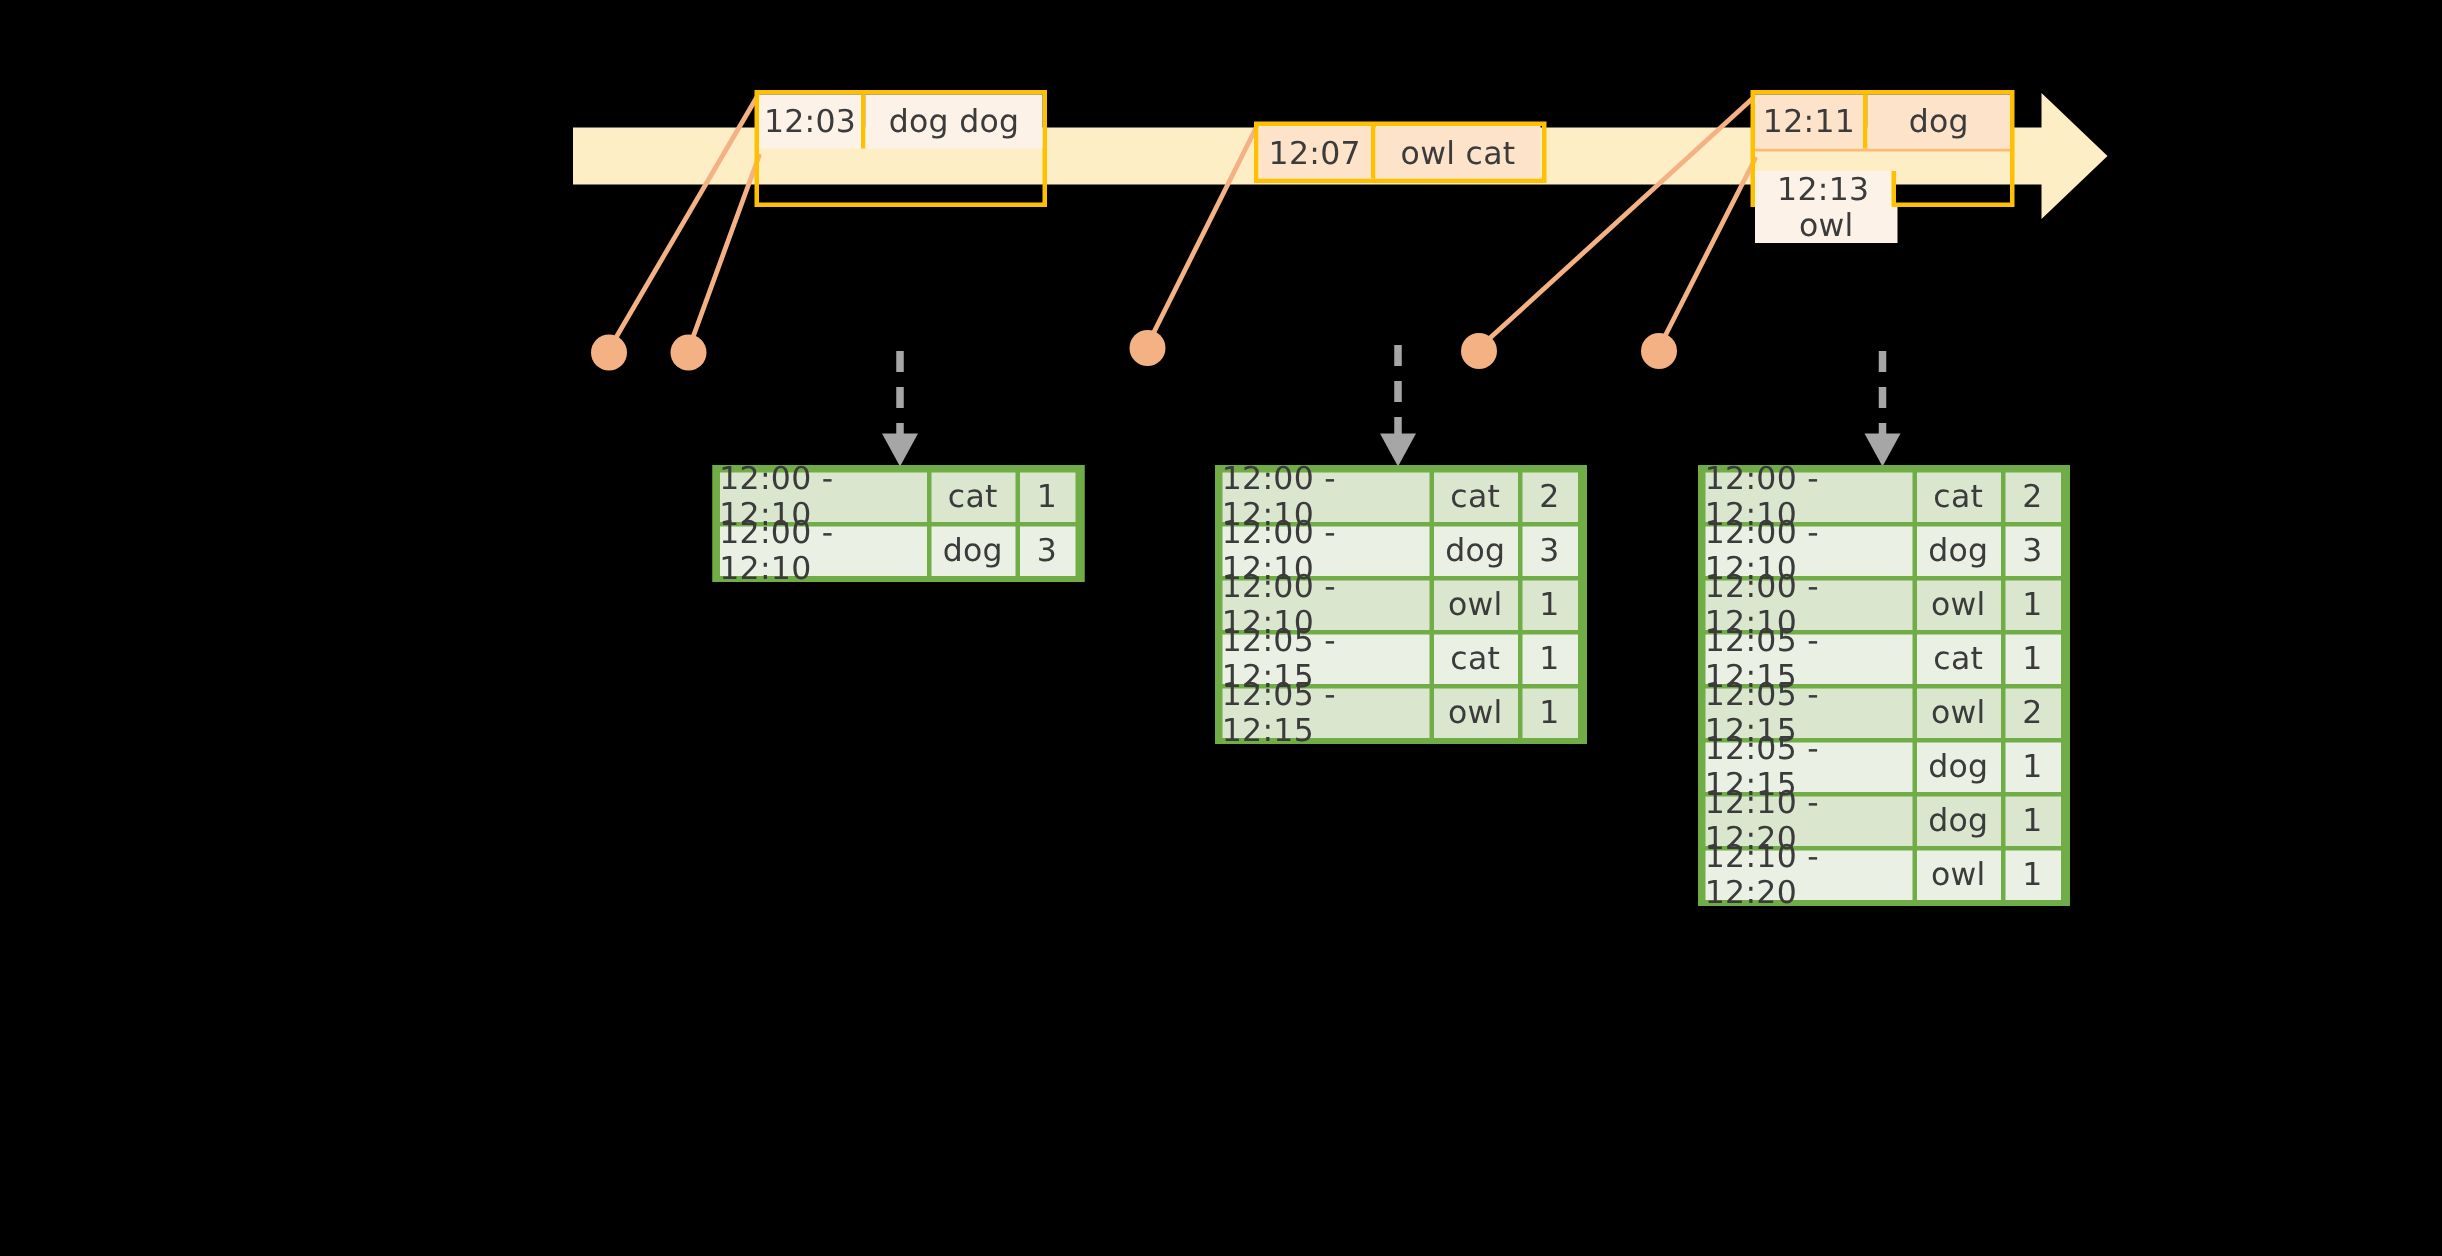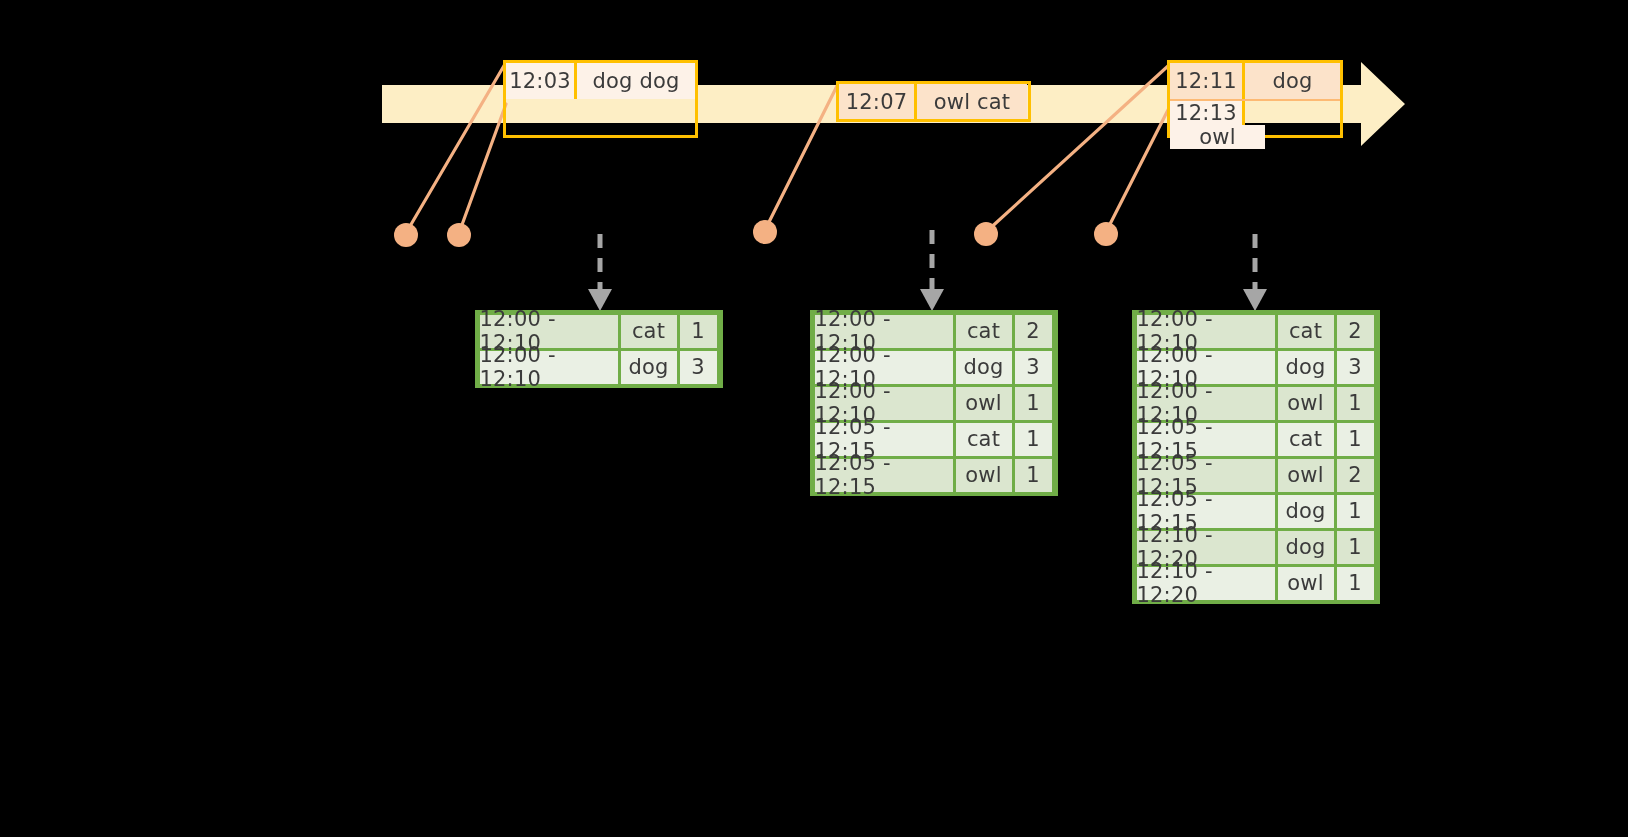--- a/index.html
+++ b/index.html
@@ -82,21 +82,21 @@
       <div class="ev-val" style="width:110px;">owl cat</div>
     </div>
   </div>
 
   <div class="event-box" style="left:1167px;top:60px;width:176px;height:78px;">
     <div class="event-row tone-a" style="height:36px;text-align:center;">
       <div class="ev-time" style="width:75px;">12:11</div>
       <div class="ev-val" style="width:95px;">dog</div>
     </div>
     <div class="event-row tone-b" style="height:36px;">
-      <div class="ev-time" style="width:75px;">12:13</div>
+      <div class="ev-time" style="width:94px;margin-top:13px;">12:13</div>
       <div class="ev-val" style="width:95px;">owl</div>
     </div>
   </div>
 
   <div class="result-table" style="left:475px;top:310px;width:248px;">
     <div class="res-row tone-a">
       <div class="res-cell c-window" style="width:138px;height:33px;">12:00 - 12:10</div>
       <div class="res-cell c-key" style="width:56px;height:33px;">cat</div>
       <div class="res-cell c-count" style="width:37px;height:33px;">1</div>
     </div>

